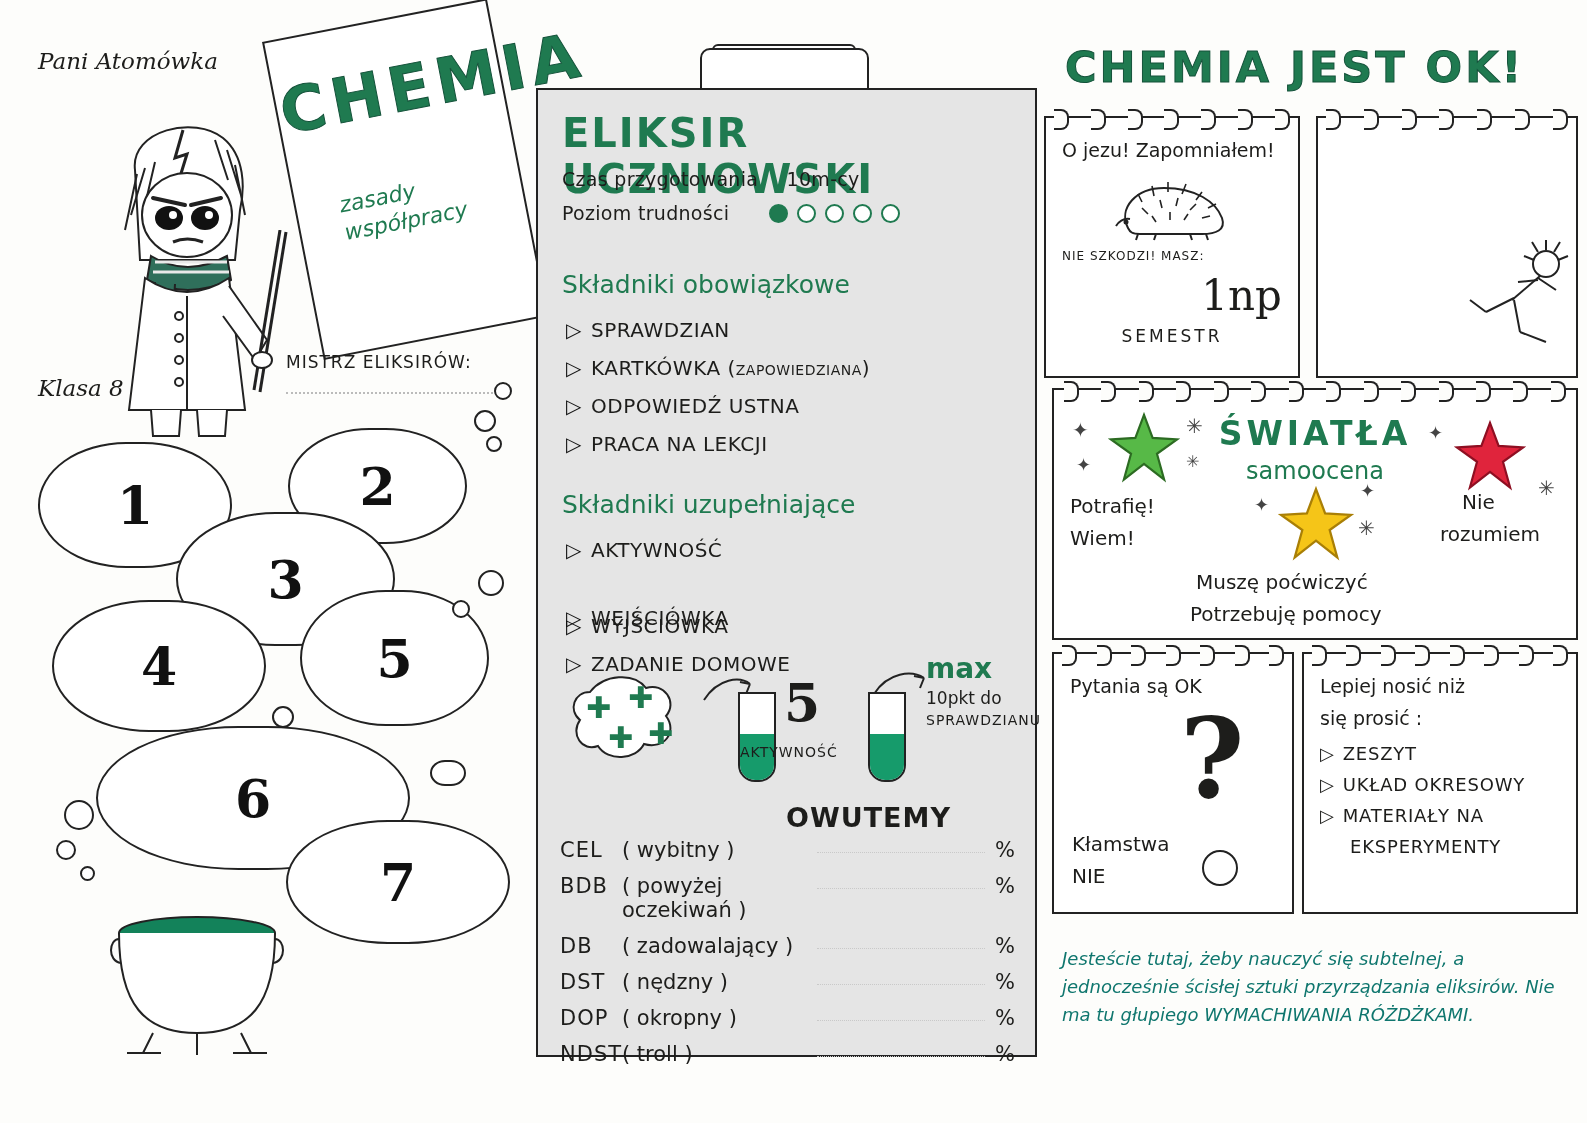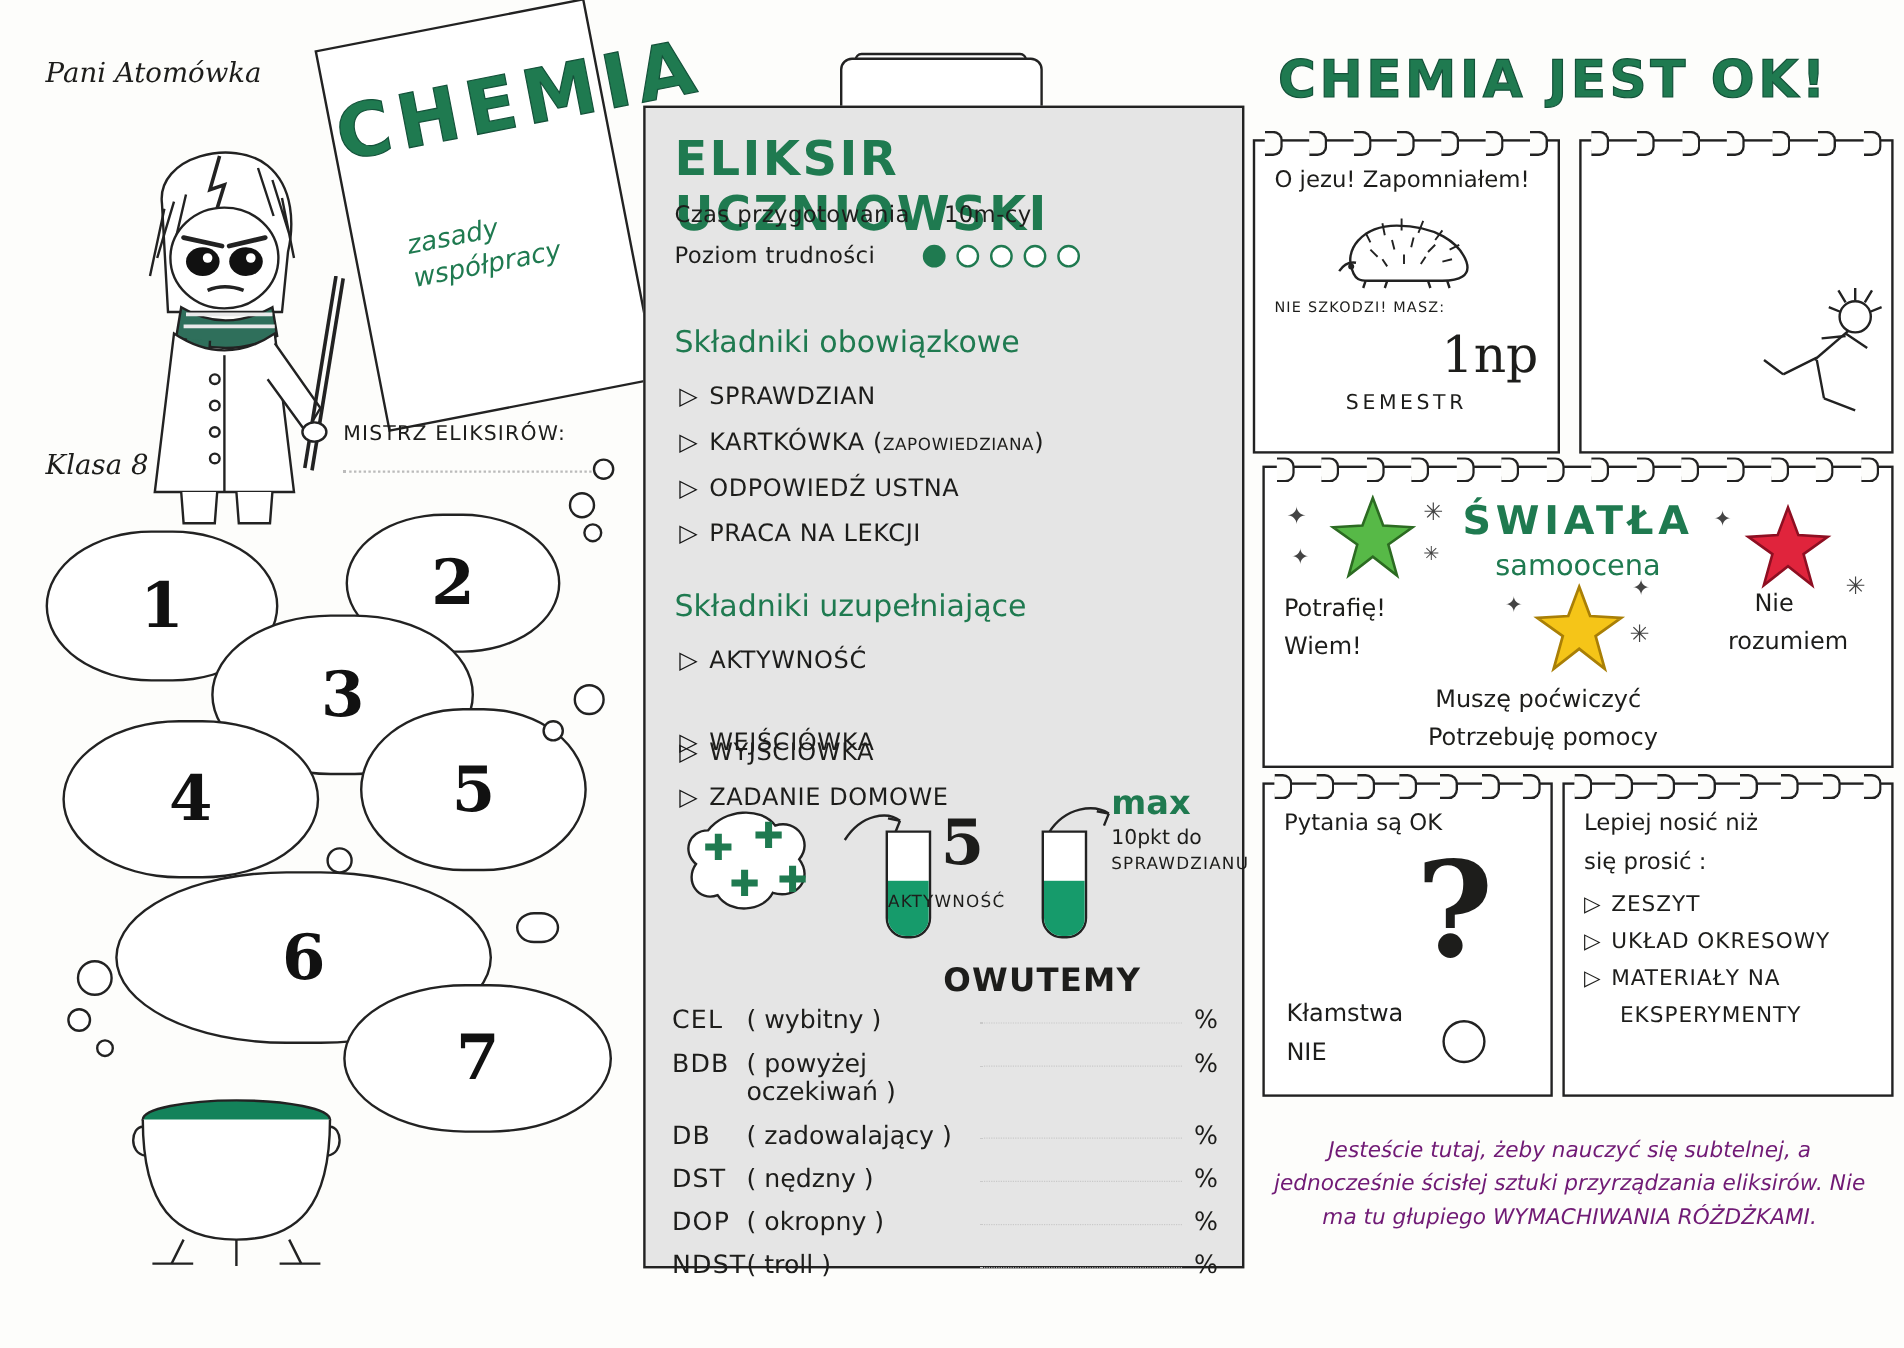--- a/index.html
+++ b/index.html
@@ -96,21 +96,21 @@
   #r-title{position:absolute;left:25px;top:42px;font-size:43px;font-weight:bold;color:#1f7a50;letter-spacing:3px;-webkit-text-stroke:1px #14523a;}
 
   .note{position:absolute;border:2px solid #222;background:#fff;}
   .spiral{position:absolute;top:-9px;left:8px;right:8px;height:18px;display:flex;justify-content:space-between;}
   .spiral i{display:block;width:13px;height:17px;border:2px solid #222;border-left:none;border-radius:0 8px 8px 0;background:#fdfdfb;}
   .note p{margin:0;font-size:19px;line-height:1.35;}
   .note .pad{padding:20px 16px 10px 16px;}
   .bullet{display:block;font-size:18px;letter-spacing:.8px;margin-top:4px;}
   .bullet .tri{margin-right:8px;}
   .bigq{position:absolute;font-size:110px;font-weight:bold;font-family:"DejaVu Serif",serif;line-height:1;}
-  #footer-text{position:absolute;left:8px;top:945px;width:520px;font-size:18px;line-height:1.55;color:#701a75;font-style:italic;text-align:center;}
+  #footer-text{position:absolute;left:22px;top:945px;width:520px;font-size:18px;line-height:1.55;color:#0f766e;font-style:italic;}
 
   .circle-o{border:2px solid #222;border-radius:50%;}
 </style>
 </head>
 <body>
 
 <div class="page">
 
   <div id="left">
 

